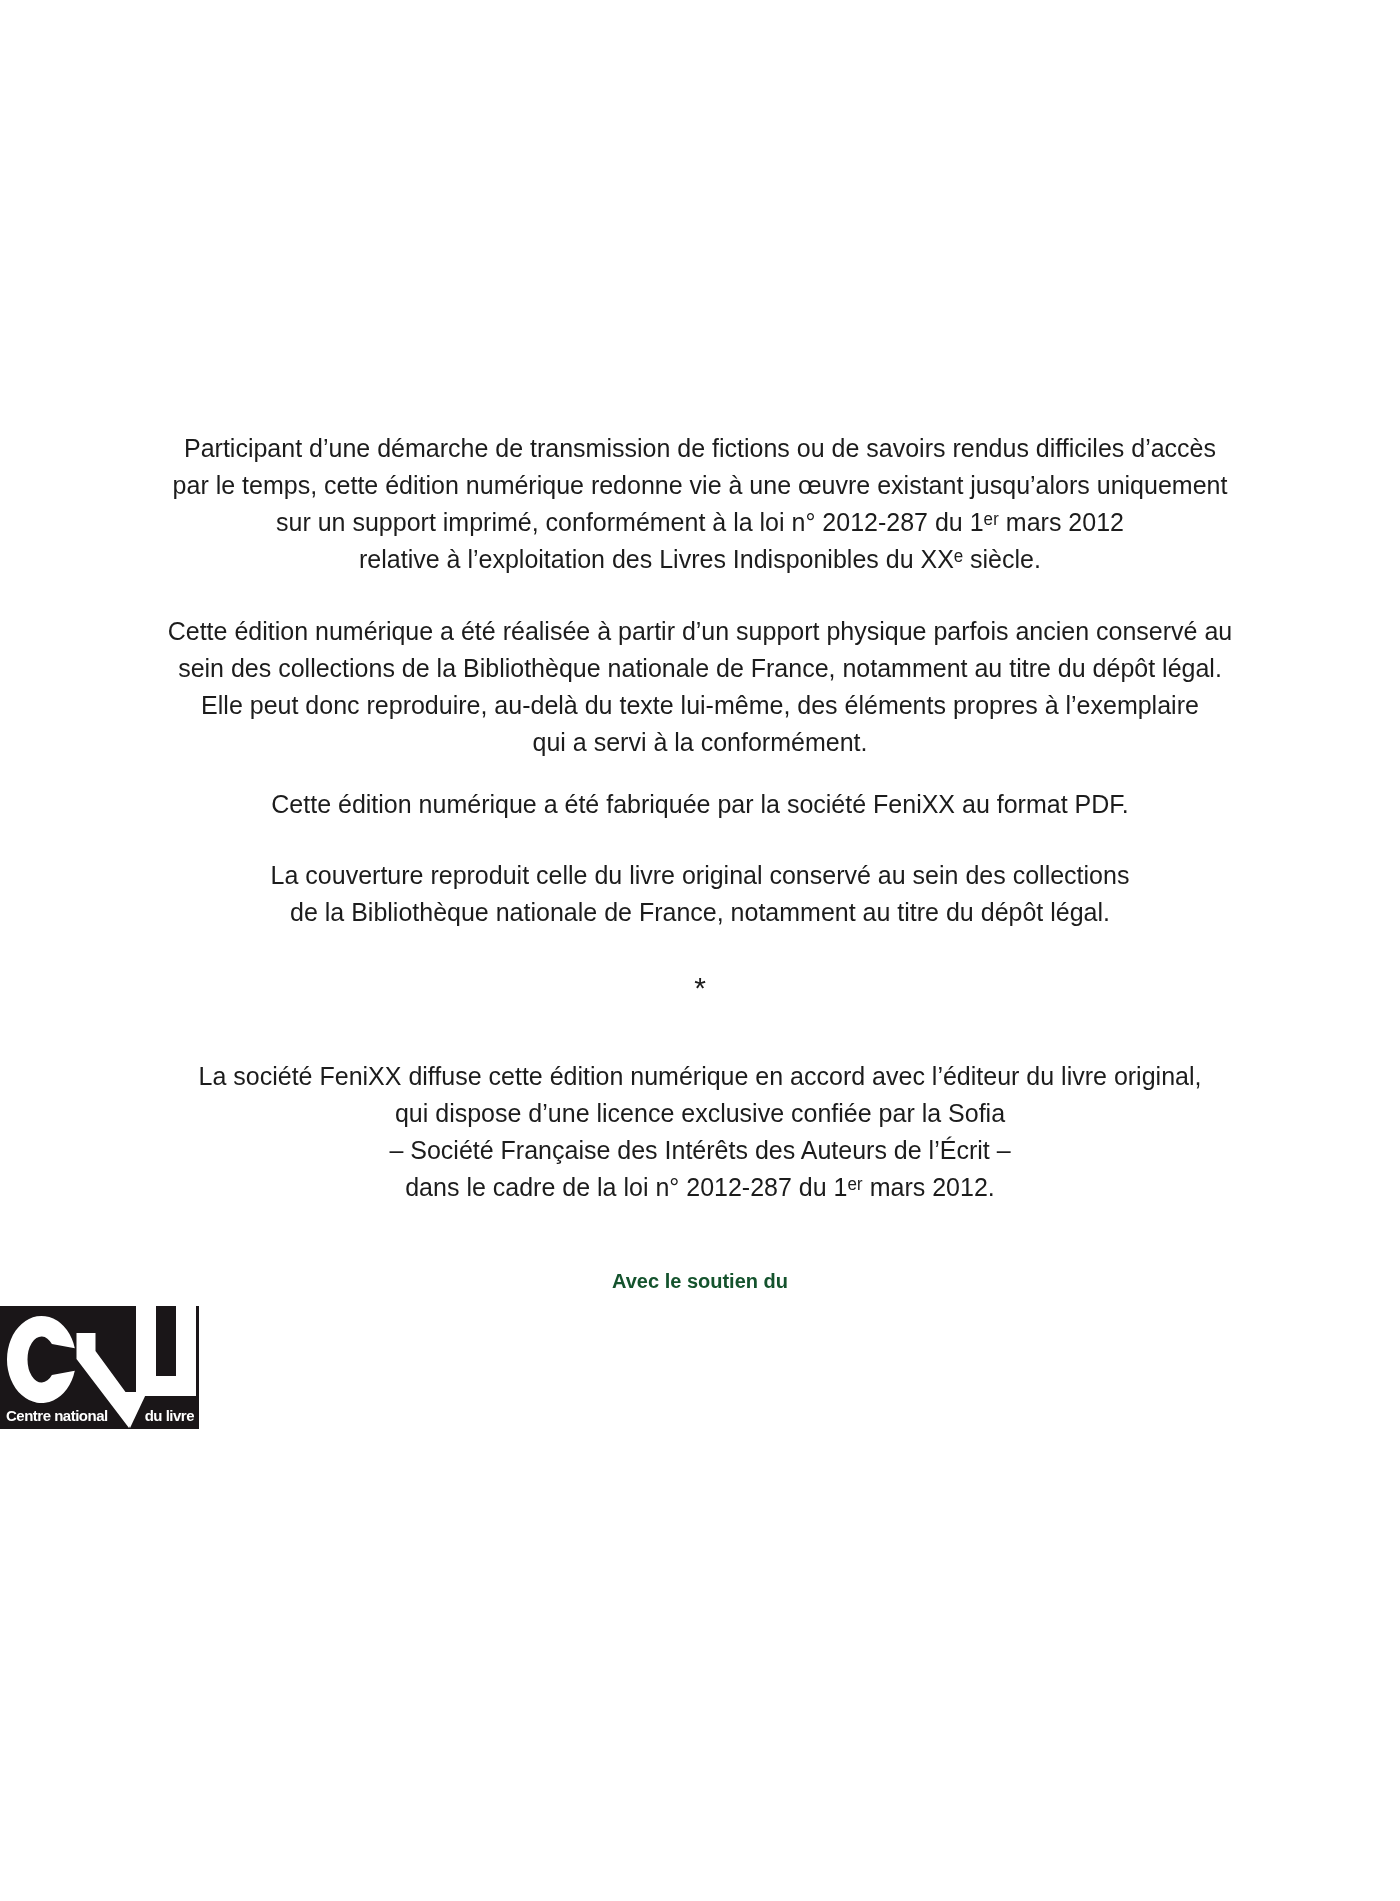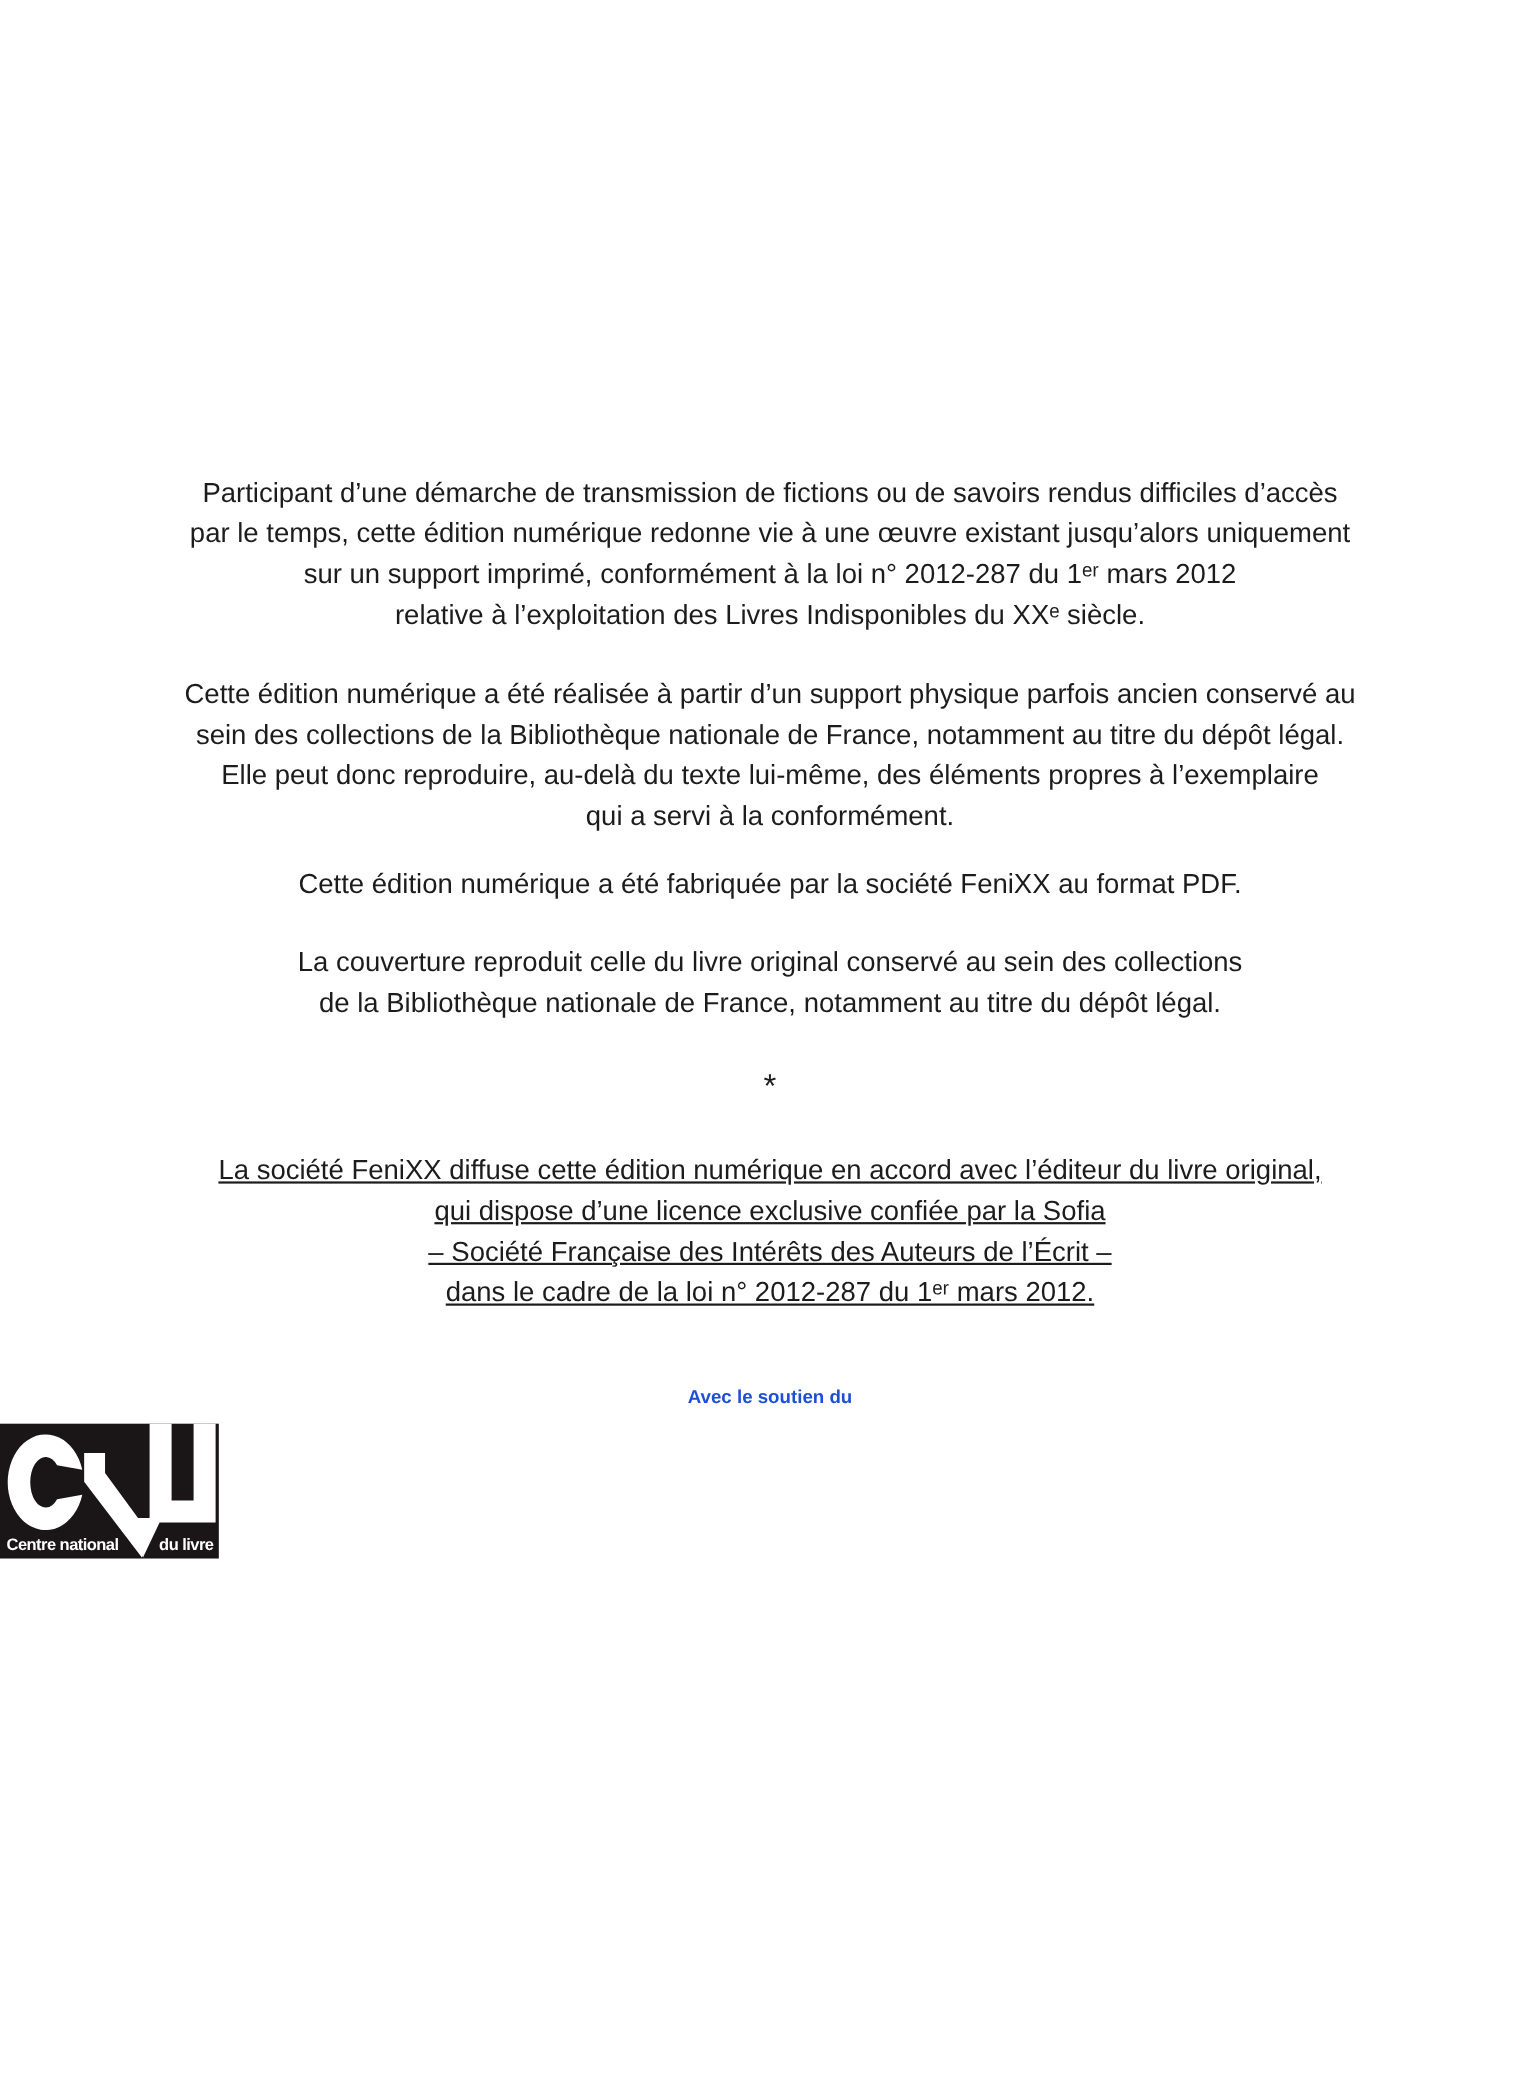--- a/index.html
+++ b/index.html
@@ -23,28 +23,28 @@
     text-align: center;
     font-size: 25px;
     line-height: 37px;
   }
   .para { margin: 0; }
   .line { white-space: nowrap; }
   .mt-p2 { margin-top: 35px; }
   .mt-p3 { margin-top: 25px; }
   .mt-p4 { margin-top: 34px; }
   .mt-ast { margin-top: 38px; }
-  .mt-p5 { margin-top: 40px; text-decoration: underline; }
+  .mt-p5 { margin-top: 52px; }
   .asterisk { font-size: 30px; line-height: 37px; }
   .support {
     margin-top: 57px;
-    font-size: 17px;
+    font-size: 20px;
     font-weight: 700;
     line-height: 37px;
-    color: #1d4ed8;
+    color: #14532d;
     letter-spacing: 0px;
   }
   .logo-wrap {
     margin-top: 6px;
     display: flex;
     justify-content: flex-start;
     text-decoration: underline;
   }
   .cnl-svg { display: block; }
   .cnl-svg text {

